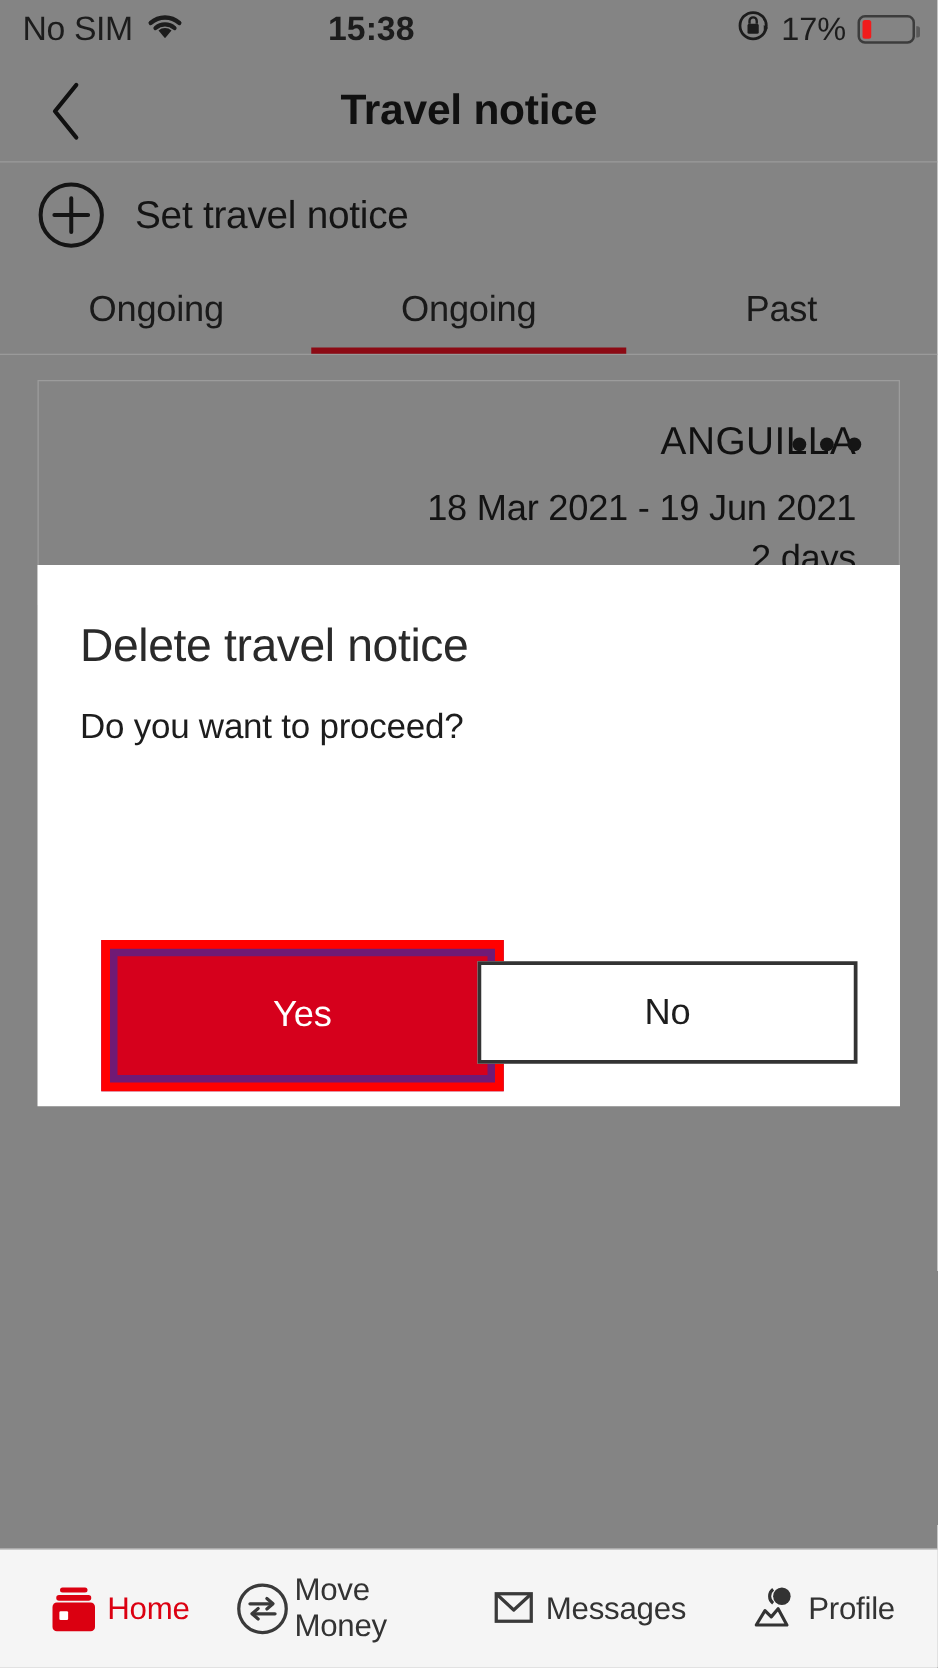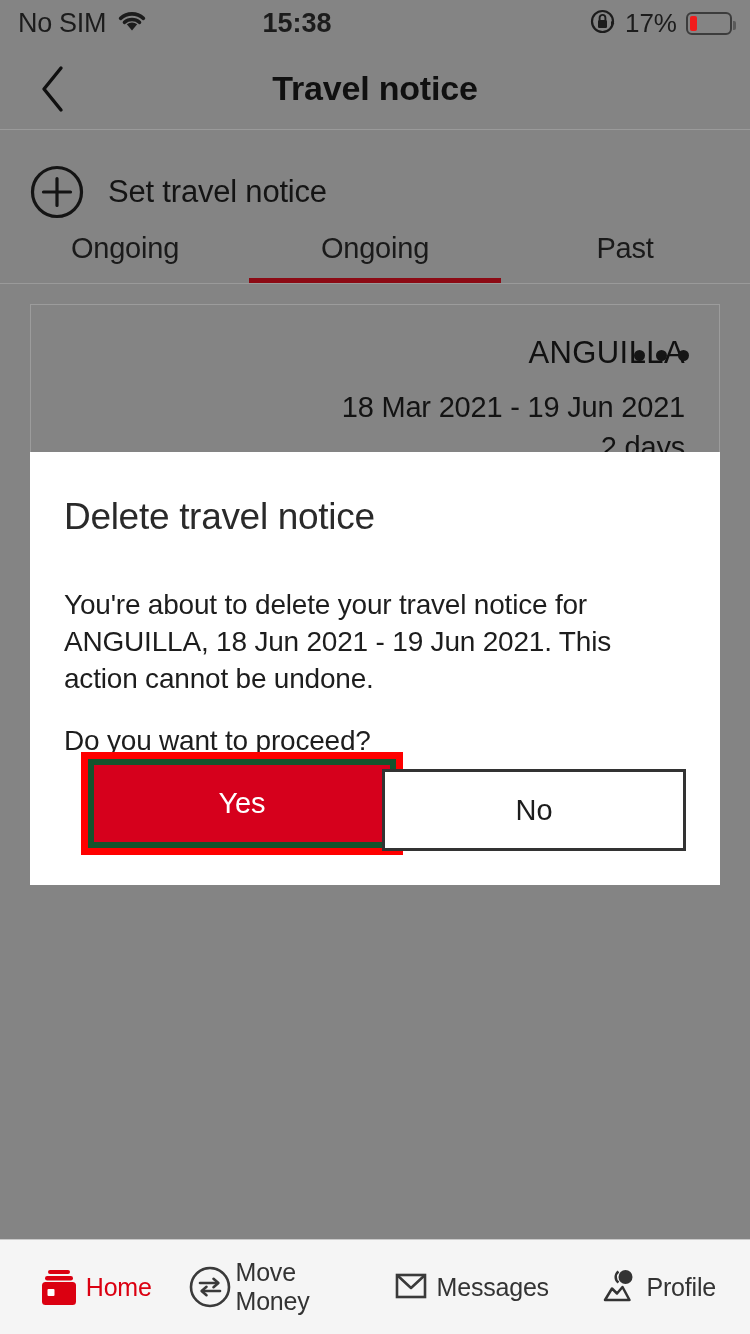--- a/index.html
+++ b/index.html
@@ -140,21 +140,20 @@
   .set-notice-row {
     position: absolute;
     left: 0; top: 131px;
     width: 750px;
     height: 82px;
     display: flex;
     align-items: center;
     padding-left: 30px;
     box-sizing: border-box;
     cursor: pointer;
-    margin-top: 20px;
   }
   .plus-circle {
     width: 54px;
     height: 54px;
     flex: 0 0 auto;
     margin-right: 24px;
   }
   .set-notice-label {
     font-size: 31px;
     color: #141414;
@@ -279,23 +278,23 @@
     left: 34px;
     right: 34px;
     top: 300px;
     height: 100px;
   }
   .btn-yes-wrap {
     position: absolute;
     left: 17px;
     top: 0;
     width: 322px;
-    height: 103px;
+    height: 121px;
     border: 7px solid #ff0000;
-    background: #14532d;
+    background: #701a75;
     box-sizing: border-box;
     padding: 6px;
   }
   .btn-yes {
     width: 100%;
     height: 100%;
     background: #d6001c;
     color: #ffffff;
     font-size: 29px;
     display: flex;
@@ -431,21 +430,20 @@
         <span></span>
         <span></span>
         <span></span>
       </div>
     </div>
 
   </div>
 
   <div class="dialog">
     <div class="dialog-title">Delete travel notice</div>
-    <div class="dialog-body">You're about to delete your travel notice for ANGUILLA, 18 Jun 2021 - 19 Jun 2021. This action cannot be undone.</div>
     <div class="dialog-question">Do you want to proceed?</div>
     <div class="dialog-actions">
       <div class="btn-yes-wrap">
         <div class="btn-yes">Yes</div>
       </div>
       <div class="btn-no">No</div>
     </div>
   </div>
 
   <div class="bottom-bar">

